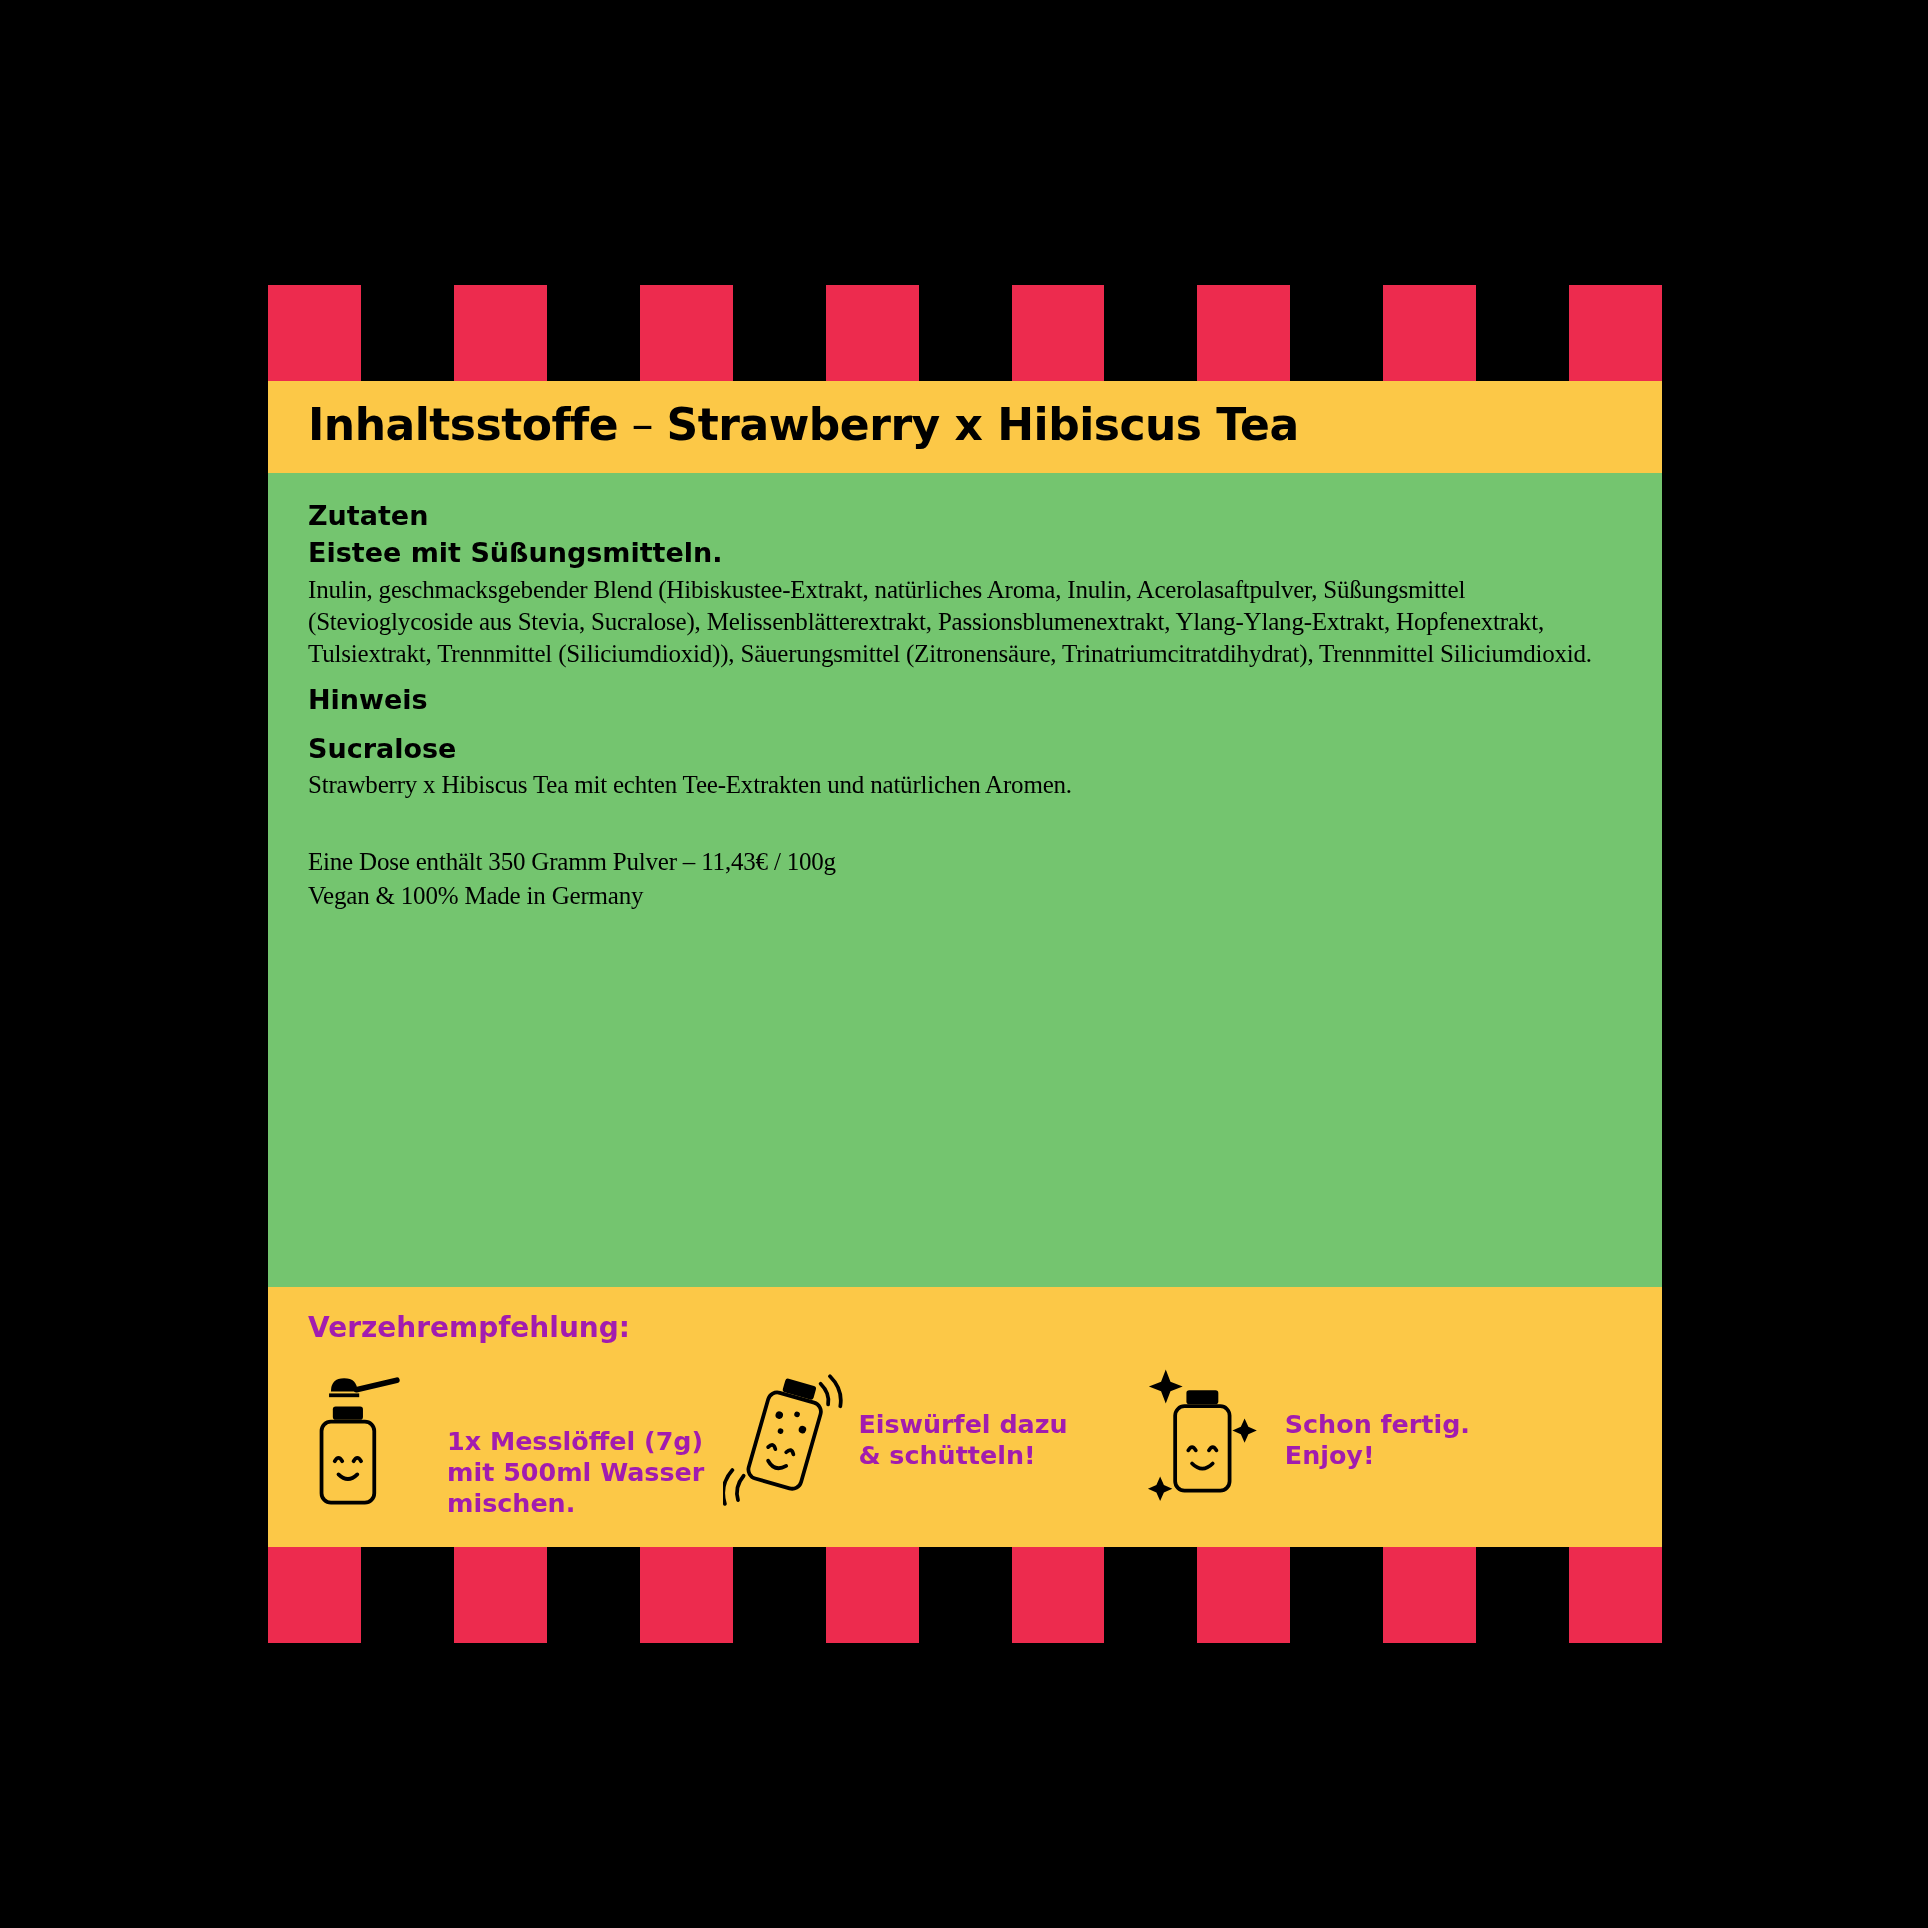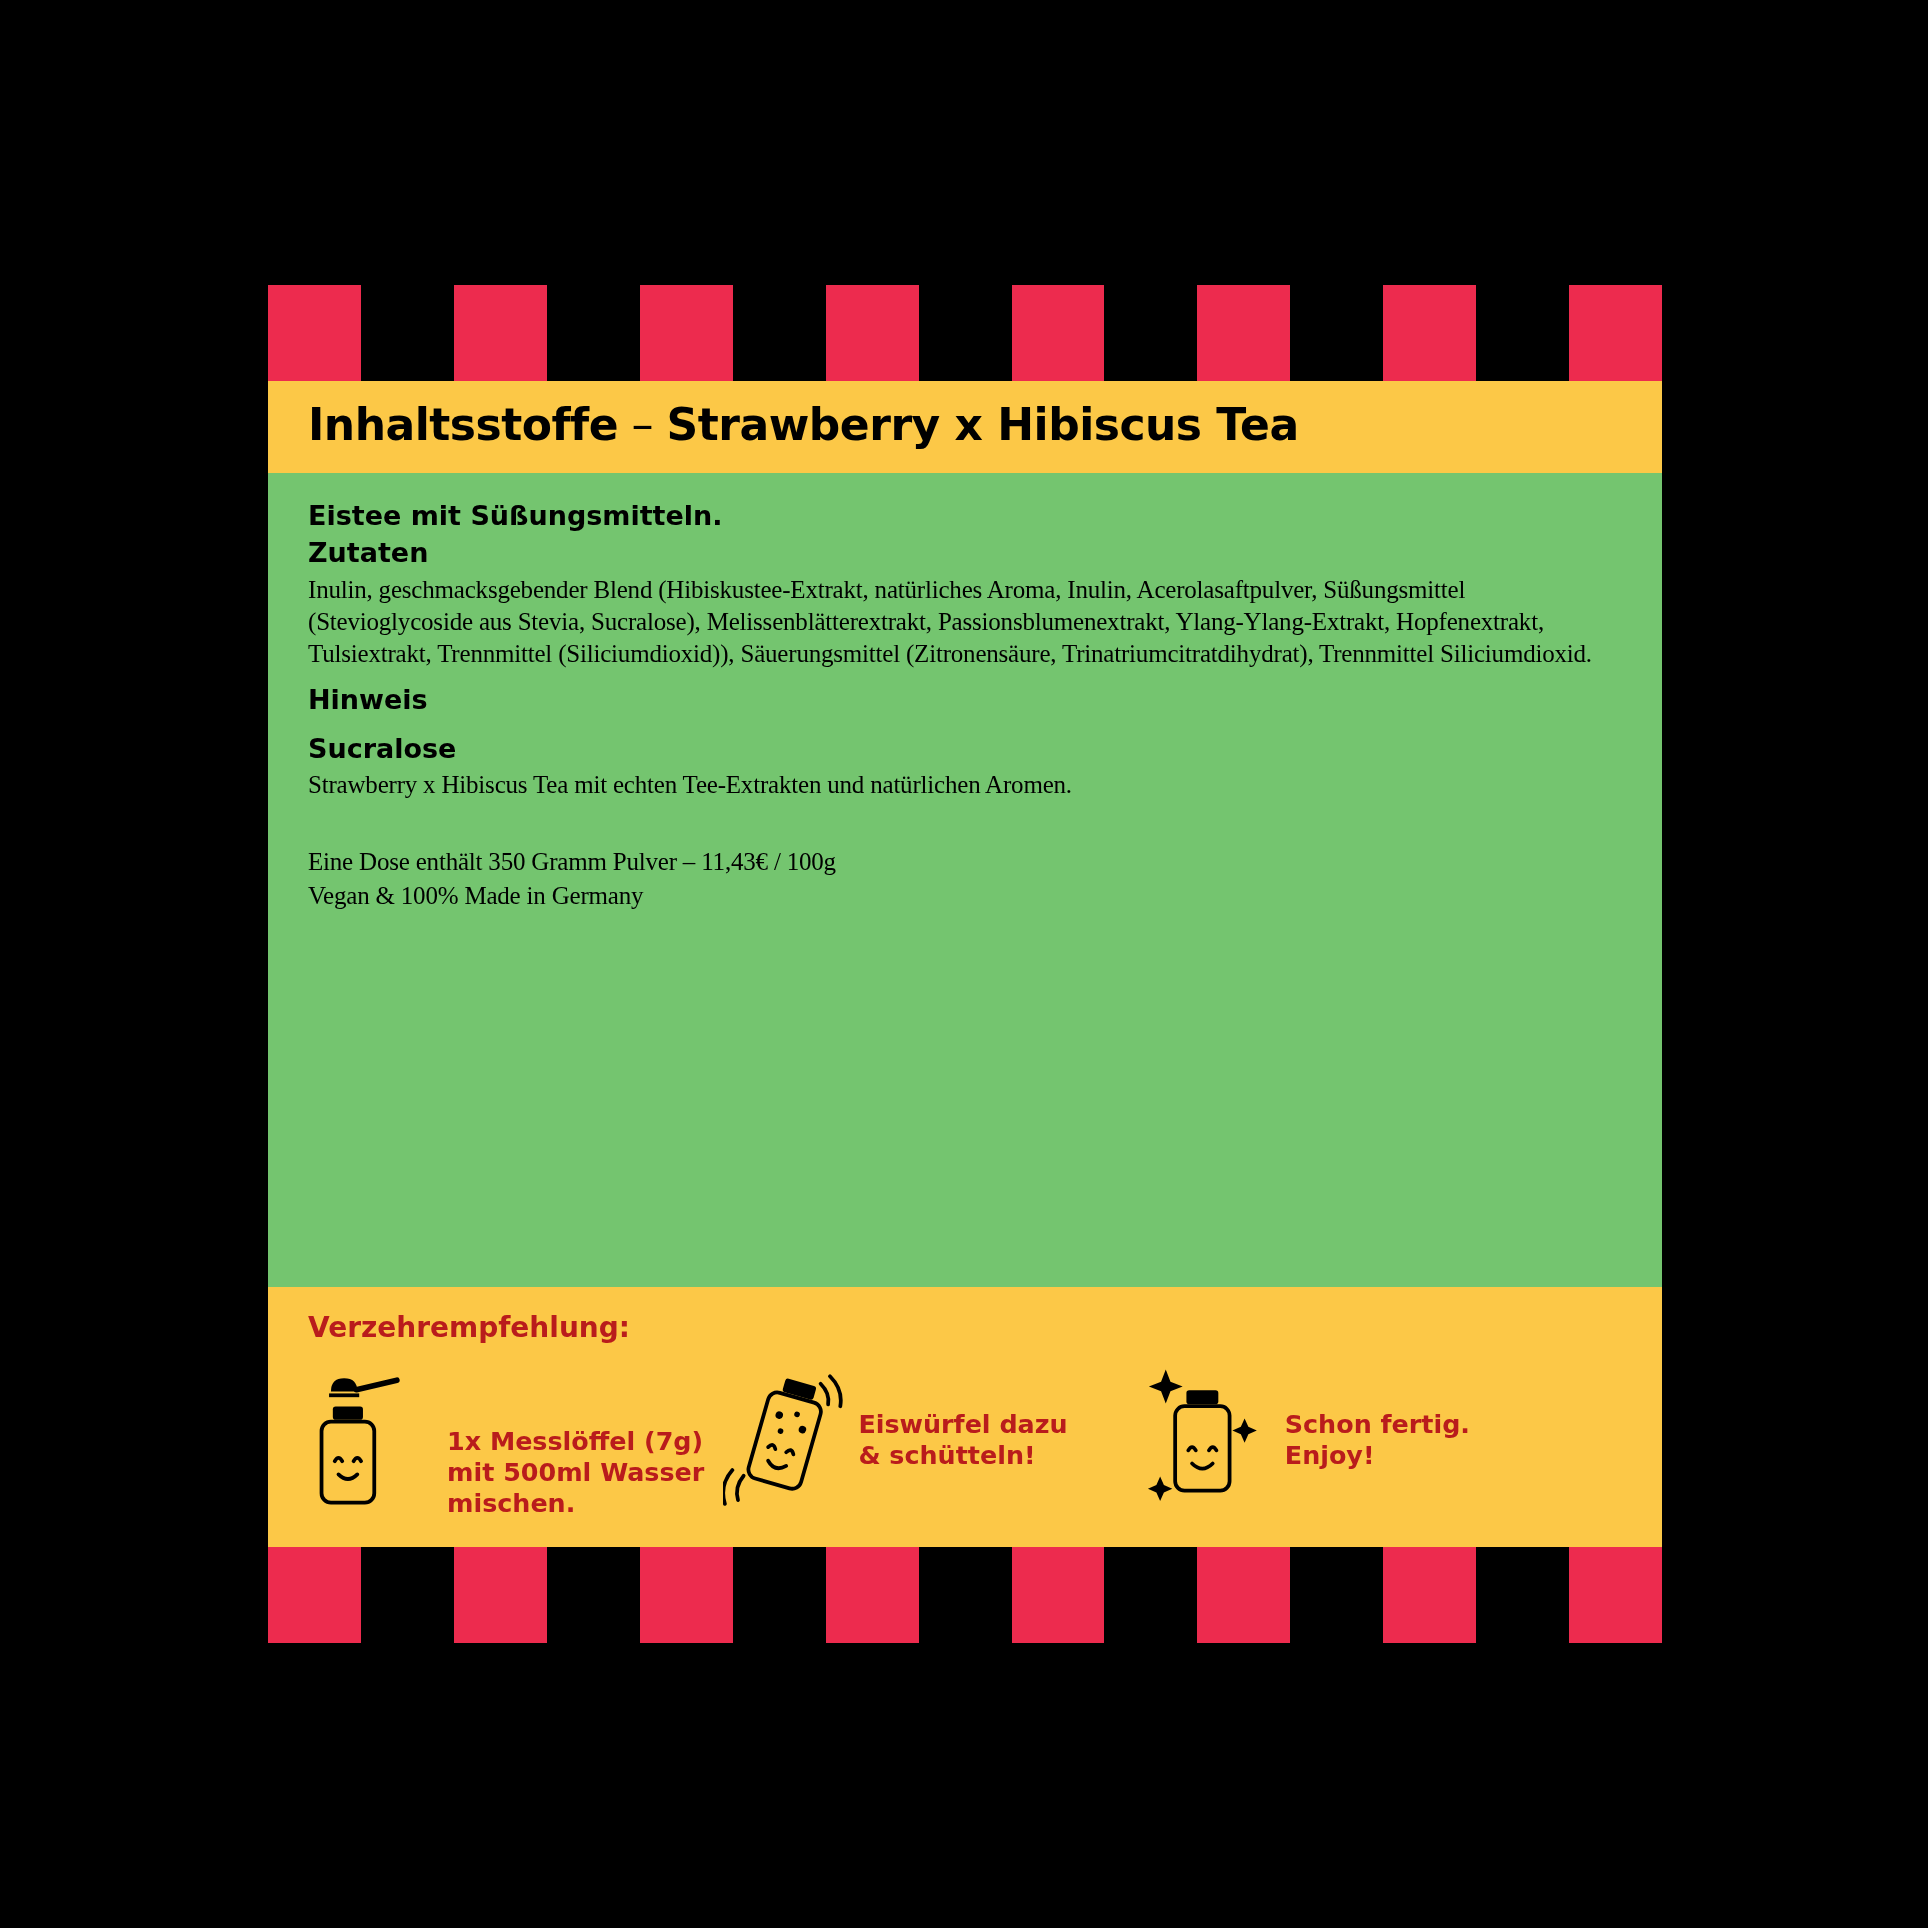--- a/index.html
+++ b/index.html
@@ -87,21 +87,21 @@
     letter-spacing: -0.2px;
   }
   .block-gap { height: 11.3px; }
   .big-gap { height: 43px; }
 
   
   .usage-band {
     background: #FCC847;
     padding: 24.5px 40px 28px 40px;
     flex-shrink: 0;
-    color: #b91c1c;
+    color: #a21caf;
   }
   .usage-title {
     font-size: 28px;
     font-weight: 800;
     font-family: "DejaVu Sans", sans-serif;
     margin: 0 0 17px 0;
   }
   .steps {
     display: flex;
     align-items: flex-start;
@@ -155,22 +155,22 @@
       <div class="cell red"></div>
       <div class="cell black"></div>
       <div class="cell red"></div>
     </div>
 
     <div class="title-band">
       <h1><span>Inhaltsstoffe</span><span class="title-sep"> – </span><span>Strawberry x Hibiscus Tea</span></h1>
     </div>
 
     <div class="green-body">
+      <div class="sub-head">Zutaten</div>
       <div class="sub-head">Eistee mit Süßungsmitteln.</div>
-      <div class="sub-head">Zutaten</div>
       <p>Inulin, geschmacksgebender Blend (Hibiskustee-Extrakt, natürliches Aroma, Inulin, Acerolasaftpulver, Süßungsmittel (Stevioglycoside aus Stevia, Sucralose), Melissenblätterextrakt, Passionsblumenextrakt, Ylang-Ylang-Extrakt, Hopfenextrakt, Tulsiextrakt, Trennmittel (Siliciumdioxid)), Säuerungsmittel (Zitronensäure, Trinatriumcitratdihydrat), Trennmittel Siliciumdioxid.</p>
       <div class="block-gap"></div>
       <div class="sub-head">Hinweis</div>
       <div class="block-gap"></div>
       <div class="sub-head">Sucralose</div>
       <p>Strawberry x Hibiscus Tea mit echten Tee-Extrakten und natürlichen Aromen.</p>
       <div class="big-gap"></div>
       <p>Eine Dose enthält 350 Gramm Pulver – 11,43€ / 100g</p>
       <p>Vegan &amp; 100% Made in Germany</p>
     </div>

